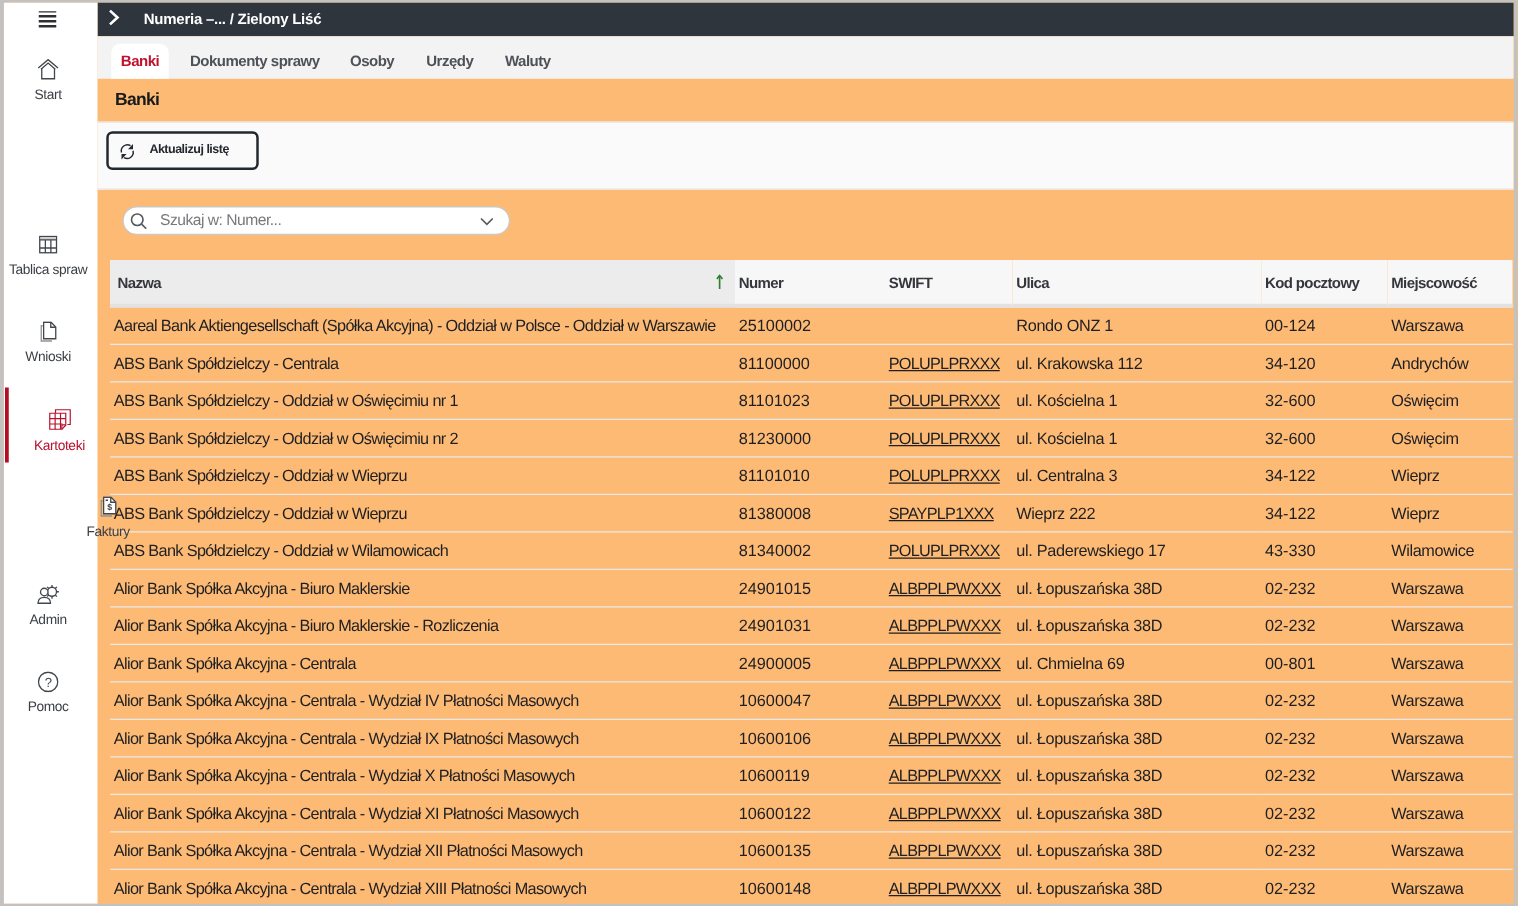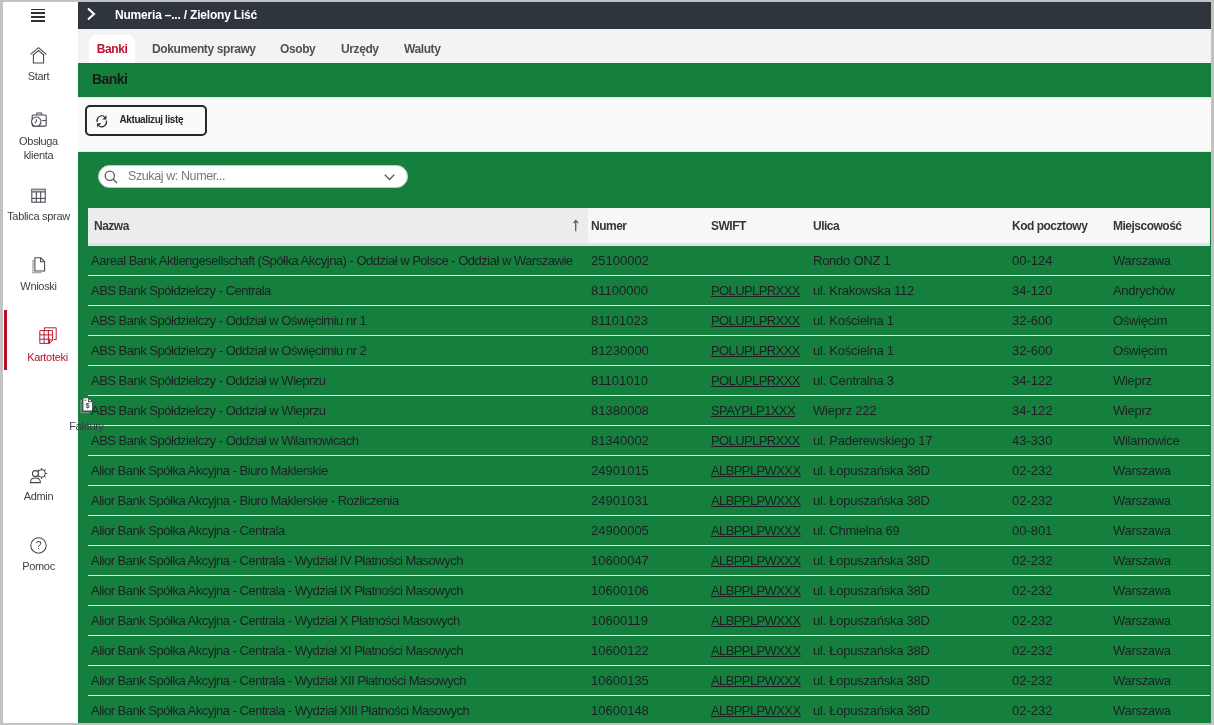--- a/index.html
+++ b/index.html
@@ -1,18 +1,18 @@
 <!DOCTYPE html>
 <html><head>
 <meta charset="utf-8">
 <style>
 * { margin:0; padding:0; box-sizing:border-box; }
 html,body { width:1214px; height:725px; overflow:hidden; }
 body { font-family:"Liberation Sans", sans-serif; background:#c2c2c2; position:relative; }
-.app { position:absolute; left:3px; top:2px; width:1208px; height:721px; background:#15803d; overflow:hidden; }
+.app { position:absolute; left:3px; top:2px; width:1208px; height:721px; background:#fdba74; overflow:hidden; }
 
 .sidebar { position:absolute; left:0; top:0; width:75px; height:721px; background:#fff; z-index:5; }
 .burger { position:absolute; left:28px; top:6.5px; width:14px; height:14px; }
 .burger div { height:1.2px; background:#303034; margin-bottom:2.8px; }
 .nav { position:absolute; left:-2px; width:75px; text-align:center; color:#3b3f45; font-size:11px; letter-spacing:-0.3px; line-height:13.5px; }
 .nav svg { display:block; margin:0 auto 6px auto; }
 .nav.active { color:#b9112c; }
 .redbar { position:absolute; left:1px; top:308px; width:2.5px; height:60px; background:#b30e22; }
 
 .main { position:absolute; left:75px; top:0; width:1133px; height:721px; }
@@ -250,30 +250,20 @@
       </div>
     <div class="redbar"></div>
     <div class="nav" style="top:45px;">
       <svg width="17" height="17" viewBox="0 0 17 17" fill="none" stroke="#42474d" stroke-width="1.05">
         <path d="M0.6 7.4 L8.5 0.7 L16.4 7.4"></path>
         <path d="M2.8 8.4 L8.5 3.5 L14.2 8.4"></path>
         <path d="M3.4 7.8 L3.4 16 L13.6 16 L13.6 7.8"></path>
       </svg>
       <div>Start</div>
     </div>
-    <div class="nav" style="top:110px;">
-      <svg width="18" height="17" viewBox="0 0 18 17" fill="none" stroke="#42474d" stroke-width="1.05">
-        <path d="M6.8 2.8 L6.8 1 L11.6 1 L11.6 2.8"></path>
-        <rect x="2.2" y="2.9" width="14" height="11.2" rx="1"></rect>
-        <path d="M12.2 8.5 L16.2 8.5"></path>
-        <circle cx="6.3" cy="9.6" r="4.7" fill="#fff"></circle>
-        <path d="M6.3 7.2 L6.3 9.6 L4.8 11.2"></path>
-      </svg>
-      <div>Obsługa<br>klienta</div>
-    </div>
     <div class="nav" style="top:185px;">
       <svg width="17" height="17" viewBox="0 0 17 17" fill="none" stroke="#42474d" stroke-width="1.05">
         <rect x="1.8" y="2.2" width="13.4" height="13"></rect>
         <rect x="2.4" y="2.8" width="12.2" height="2.1" fill="#cdcdcd" stroke="none"></rect>
         <path d="M1.8 4.9 L15.2 4.9"></path>
         <path d="M6.3 4.9 L6.3 15.2 M10.7 4.9 L10.7 15.2"></path>
         <path d="M1.8 11.4 L15.2 11.4"></path>
       </svg>
       <div>Tablica spraw</div>
     </div>

